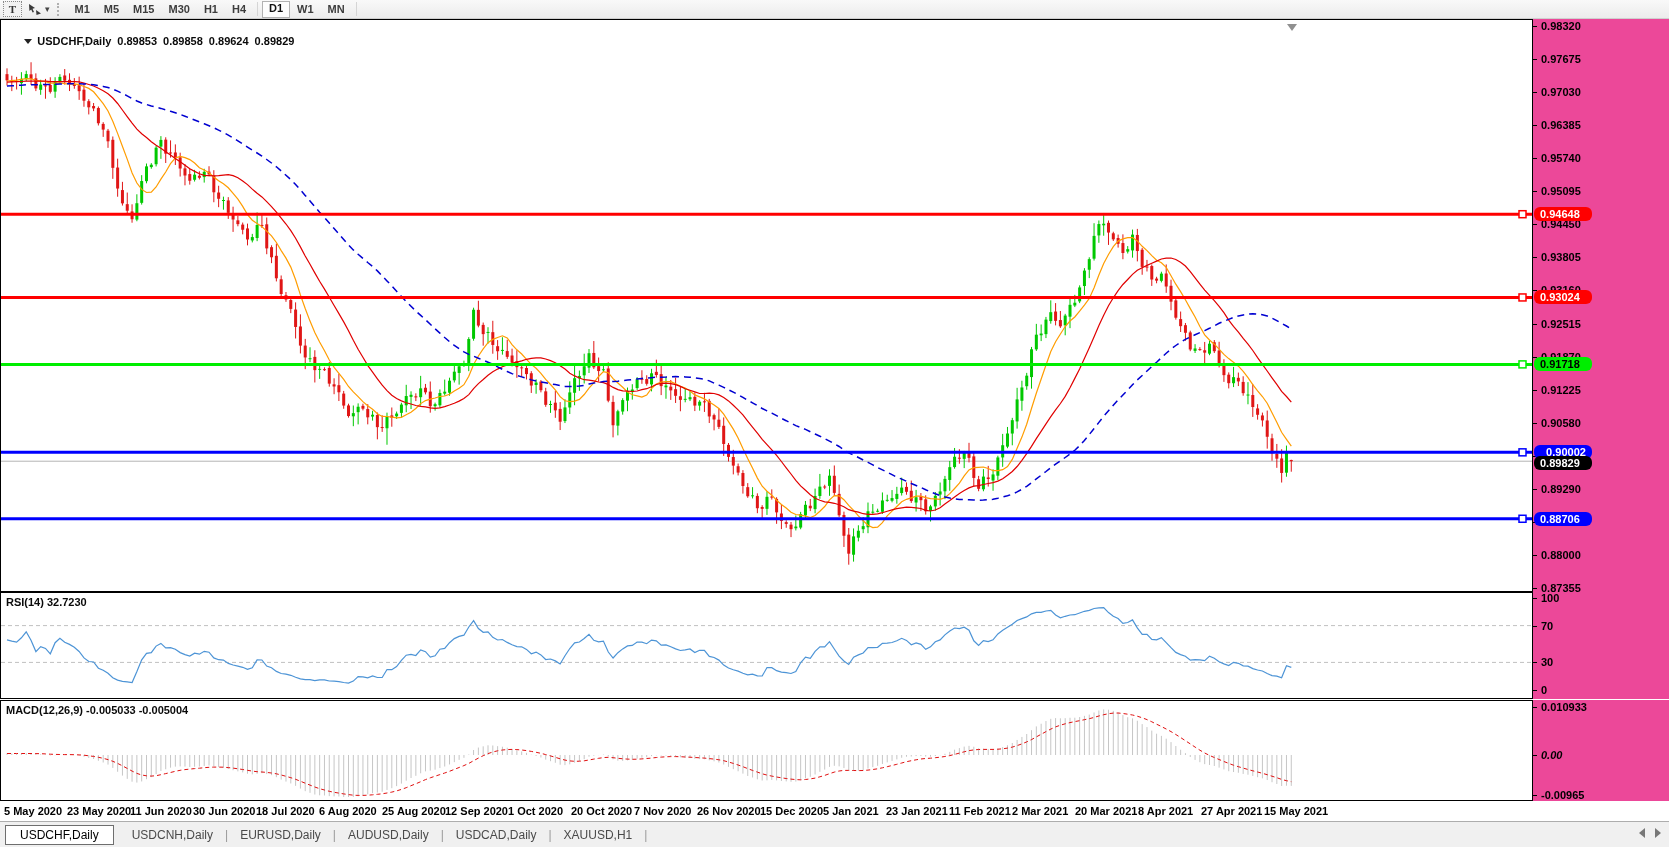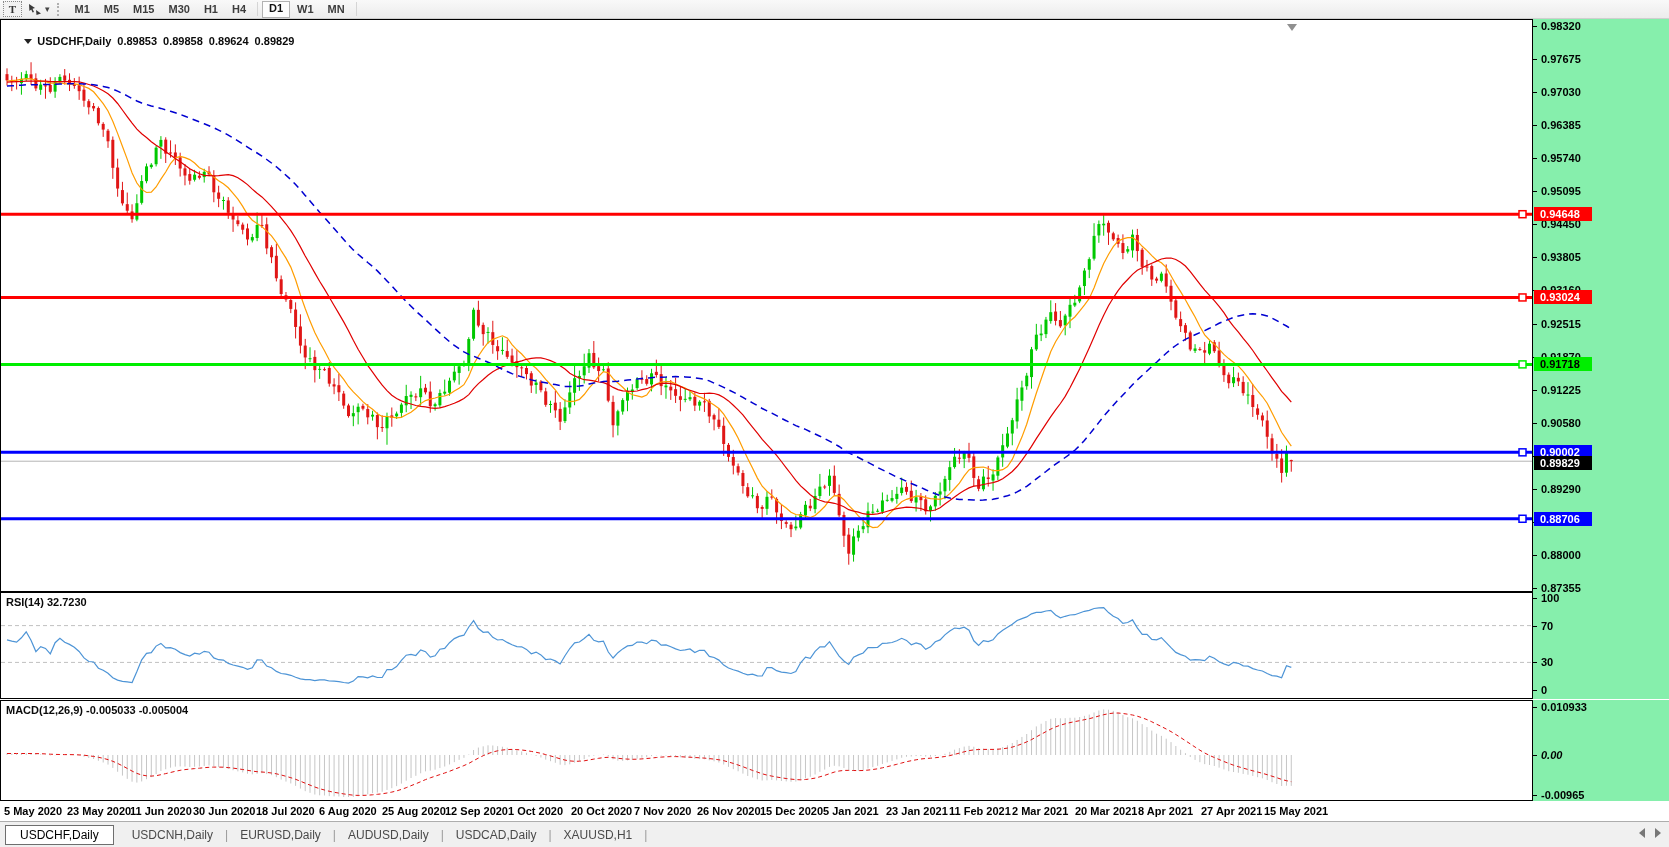--- a/index.html
+++ b/index.html
@@ -18,24 +18,24 @@
   .tf-btn{padding:0 7px;height:15px;line-height:15px;font-size:11px;font-weight:700;color:#3d3d3d;cursor:default;}
   .tf-btn.active{background:#fdfdfd;border:1px solid #b2b2b2;line-height:13px;padding:0 6px;color:#111;}
   
   .pane{position:absolute;background:#fff;border:1px solid #000;box-sizing:border-box;}
   .pane svg{position:absolute;left:0;top:0;}
   .pane-label{position:absolute;left:5px;top:3px;font-size:11px;font-weight:700;color:#0a0a0a;white-space:pre;z-index:5;}
   .title-caret{display:inline-block;width:0;height:0;border-left:4px solid transparent;border-right:4px solid transparent;
                border-top:5px solid #222;margin-right:5px;vertical-align:1px;}
   .title-part{margin-right:6px;}
   
-  .scale{position:absolute;background:#86efac;font-size:11px;font-weight:700;color:#000;}
+  .scale{position:absolute;background:#ec4899;font-size:11px;font-weight:700;color:#000;}
   .tick-dash{position:absolute;left:0;width:4px;height:1px;background:#000;}
   .tick-lab{position:absolute;left:8px;white-space:nowrap;}
-  .chip{position:absolute;left:1px;height:14px;line-height:14px;padding-left:6px;width:52px;font-size:11px;font-weight:700;z-index:4;}
+  .chip{position:absolute;left:1px;height:14px;line-height:14px;padding-left:6px;width:52px;font-size:11px;font-weight:700;z-index:4;border-radius:6px;}
   
   .date-axis{position:absolute;background:#fff;}
   .dlab{position:absolute;top:4px;font-size:11px;font-weight:700;color:#000;white-space:nowrap;}
   
   .tabbar{position:absolute;left:0;top:821px;width:1669px;height:26px;box-sizing:border-box;background:#f0f0f0;
           border-top:1px solid #adadad;display:flex;align-items:center;padding-left:5px;}
   .tab{font-size:12px;color:#4a4a4a;padding:2px 12px;white-space:nowrap;cursor:default;}
   .tab.active{background:#fff;border:1px solid #6e6e6e;color:#000;padding:2px 14px;margin-right:6px;}
   .tab-sep{color:#999;font-size:12px;}
   .scroll-arrows{position:absolute;right:8px;top:6px;display:flex;gap:10px;}
@@ -949,21 +949,21 @@
       <div class="tick-lab" style="top: 463.833px;">0.89290</div>
       <div class="tick-dash" style="top: 502.892px;"></div>
       <div class="tick-lab" style="top: 496.892px;">0.88645</div>
       <div class="tick-dash" style="top: 535.952px;"></div>
       <div class="tick-lab" style="top: 529.952px;">0.88000</div>
       <div class="tick-dash" style="top: 569.011px;"></div>
       <div class="tick-lab" style="top: 563.011px;">0.87355</div>
       <div class="chip" style="top: 188.208px; background: rgb(255, 0, 0); color: rgb(255, 255, 255);">0.94648</div>
       <div class="chip" style="top: 271.446px; background: rgb(255, 0, 0); color: rgb(255, 255, 255);">0.93024</div>
       <div class="chip" style="top: 338.386px; background: rgb(0, 238, 0); color: rgb(0, 0, 0);">0.91718</div>
-      <div class="chip" style="top: 426.339px; background: rgb(0, 0, 255); color: rgb(255, 255, 255);">0.90002</div>
+      <div class="chip" style="top: 426.339px; background: rgb(0, 0, 255); color: rgb(255, 255, 255); text-align: center;">0.90002</div>
       <div class="chip" style="top: 492.766px; background: rgb(0, 0, 255); color: rgb(255, 255, 255);">0.88706</div>
       <div class="chip" style="top: 437.206px; background: rgb(0, 0, 0); color: rgb(255, 255, 255);">0.89829</div>
     </div>
   <div class="scale" id="rsi-scale" style="left:1533px;top:592px;width:136px;height:107px;">
       <div class="tick-dash" style="top: 6px;"></div>
       <div class="tick-lab" style="top: 0px;">100</div>
       <div class="tick-dash" style="top: 33.6px;"></div>
       <div class="tick-lab" style="top: 27.6px; text-align: center;">70</div>
       <div class="tick-dash" style="top: 70.4px;"></div>
       <div class="tick-lab" style="top: 64.4px;">30</div>

